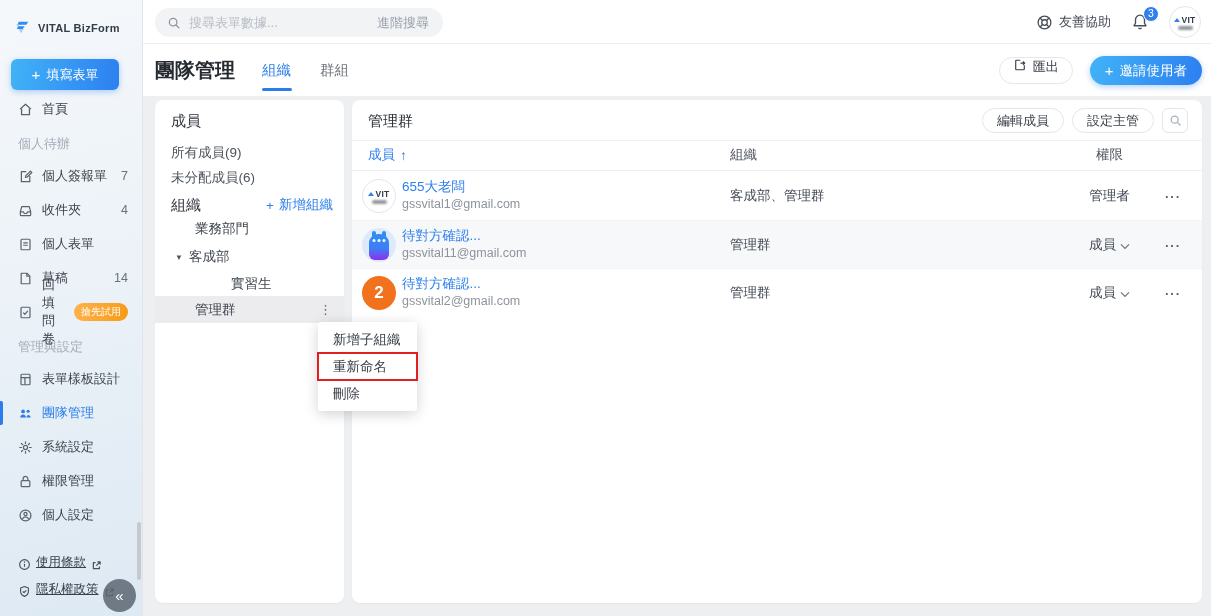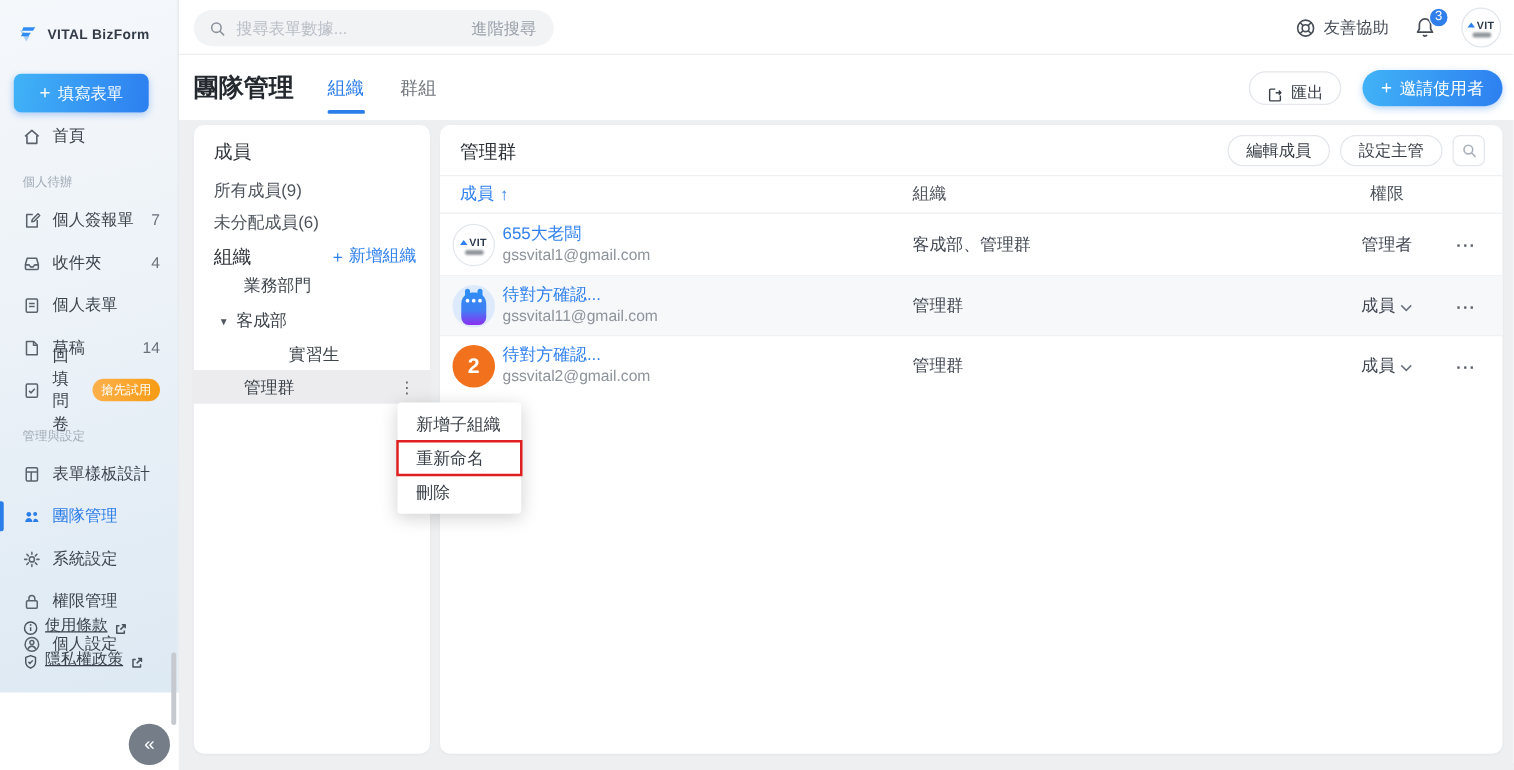--- a/index.html
+++ b/index.html
@@ -1,40 +1,40 @@
 <!DOCTYPE html>
 <html><head>
 <meta charset="utf-8">
 <style>
   * { margin:0; padding:0; box-sizing:border-box; }
   html,body { width:1211px; height:616px; }
   body { font-family:"Liberation Sans","DejaVu Sans",sans-serif; background:#fff; overflow:hidden; position:relative; color:#3a4049; }
   .app { position:absolute; inset:0; }
 
   
-  .sidebar { position:absolute; left:0; top:0; width:143px; height:554px;
+  .sidebar { position:absolute; left:0; top:0; width:143px; height:616px;
     background:linear-gradient(165deg,#f5f8fb 0%,#ecf2f8 45%,#dde9f3 100%);
     border-right:1px solid #e2e6ea; z-index:5; }
   .logo-row { position:absolute; left:13px; top:18px; display:flex; align-items:center; gap:6px; }
   .brand-text { font-size:11px; font-weight:bold; color:#333c47; letter-spacing:.3px; }
   .fill-btn { position:absolute; left:11px; top:59px; width:108px; height:31px; border:none; border-radius:6px;
     background:linear-gradient(100deg,#41b3f7,#2d7ff0); color:#fff; font-size:13px; cursor:pointer;
     display:flex; align-items:center; justify-content:center; gap:6px; box-shadow:0 2px 6px rgba(45,127,240,.35);
     font-family:inherit; }
   .fill-btn .plus { font-size:15px; line-height:1; }
   .nav { position:absolute; left:0; right:0; top:92px; }
   .nav-item { position:relative; height:34px; display:flex; align-items:center; gap:9px; padding:0 14px 0 18px;
     font-size:13px; color:#3d434c; cursor:pointer; }
   .nav-item .nicon { width:15px; height:15px; color:#5b636d; flex:0 0 15px; display:flex; }
   .nav-item .count { margin-left:auto; color:#6a7078; font-size:12.5px; }
   .nav-item.active { color:#2b7de9; }
   .nav-item.active .nicon { color:#2b7de9; }
   .nav-item.active::before { content:""; position:absolute; left:0; top:5px; bottom:5px; width:3px;
     background:#2b7de9; border-radius:0 2px 2px 0; }
-  .nav-section { height:33px; display:flex; align-items:flex-end; padding:0 0 6px 18px; font-size:10px; color:#a3adb8; }
+  .nav-section { height:33px; display:flex; align-items:flex-end; padding:0 0 6px 18px; font-size:13px; color:#a3adb8; }
   .pill-badge { margin-left:auto; background:linear-gradient(100deg,#ffb14d,#f69b13); color:#fff; font-size:10px;
     padding:2px 7px; border-radius:9px; white-space:nowrap; }
   .sidebar-footer { position:absolute; left:18px; bottom:18px; display:flex; flex-direction:column; gap:10px; }
   .foot-link { display:flex; align-items:flex-end; gap:5px; font-size:12.5px; color:#3a414b; cursor:pointer; }
   .foot-link .flabel { text-decoration:underline; }
   .foot-link .ficon { width:13px; height:13px; color:#4a515b; display:flex; }
   .foot-link .ext { width:11px; height:11px; color:#4a515b; display:flex; }
   .collapse-btn { position:absolute; left:103px; top:579px; width:33px; height:33px; border-radius:50%;
     background:rgba(93,102,115,.85); color:#fff; font-size:15px; display:flex; align-items:center; justify-content:center;
     cursor:pointer; z-index:6; }
@@ -66,21 +66,21 @@
   
   .page-header { position:absolute; left:143px; top:44px; right:0; height:52px; background:#fff; }
   .page-title { position:absolute; left:12px; top:13px; font-size:20px; font-weight:bold; color:#24292f; }
   .tabs { position:absolute; left:119px; top:0; height:52px; display:flex; gap:29px; align-items:center; }
   .tab { position:relative; font-size:14.5px; color:#70767e; cursor:pointer; padding:4px 0; }
   .tab.active { color:#2b7de9; }
   .tab.active::after { content:""; position:absolute; left:50%; transform:translateX(-50%); bottom:-7px;
     width:30px; height:3px; border-radius:2px; background:#2b7de9; }
   .header-actions { position:absolute; right:9px; top:12px; display:flex; gap:17px; align-items:center; }
   .export-btn { height:27px; border:1px solid #e3e6ea; background:#fff; border-radius:14px; padding:0 13px;
-    font-size:13px; color:#383e47; display:flex; align-items:flex-end; gap:6px; cursor:pointer; font-family:inherit; }
+    font-size:13px; color:#383e47; display:flex; align-items:flex-start; gap:6px; cursor:pointer; font-family:inherit; }
   .export-btn .eicon { width:14px; height:14px; display:flex; color:#383e47; }
   .invite-btn { height:29px; border:none; border-radius:15px; padding:0 15px;
     background:linear-gradient(100deg,#41b3f7,#2d7ff0); color:#fff; font-size:13.5px; display:flex; align-items:center;
     gap:6px; cursor:pointer; box-shadow:0 2px 6px rgba(47,128,237,.35); font-family:inherit; }
   .invite-btn .plus { font-size:15px; line-height:1; }
 
   
   .content { position:absolute; left:143px; top:96px; right:0; bottom:0; background:#edeff1; }
   .panel { position:absolute; top:4px; height:503px; background:#fff; border-radius:8px;
     box-shadow:0 1px 2px rgba(16,24,40,.04); }

